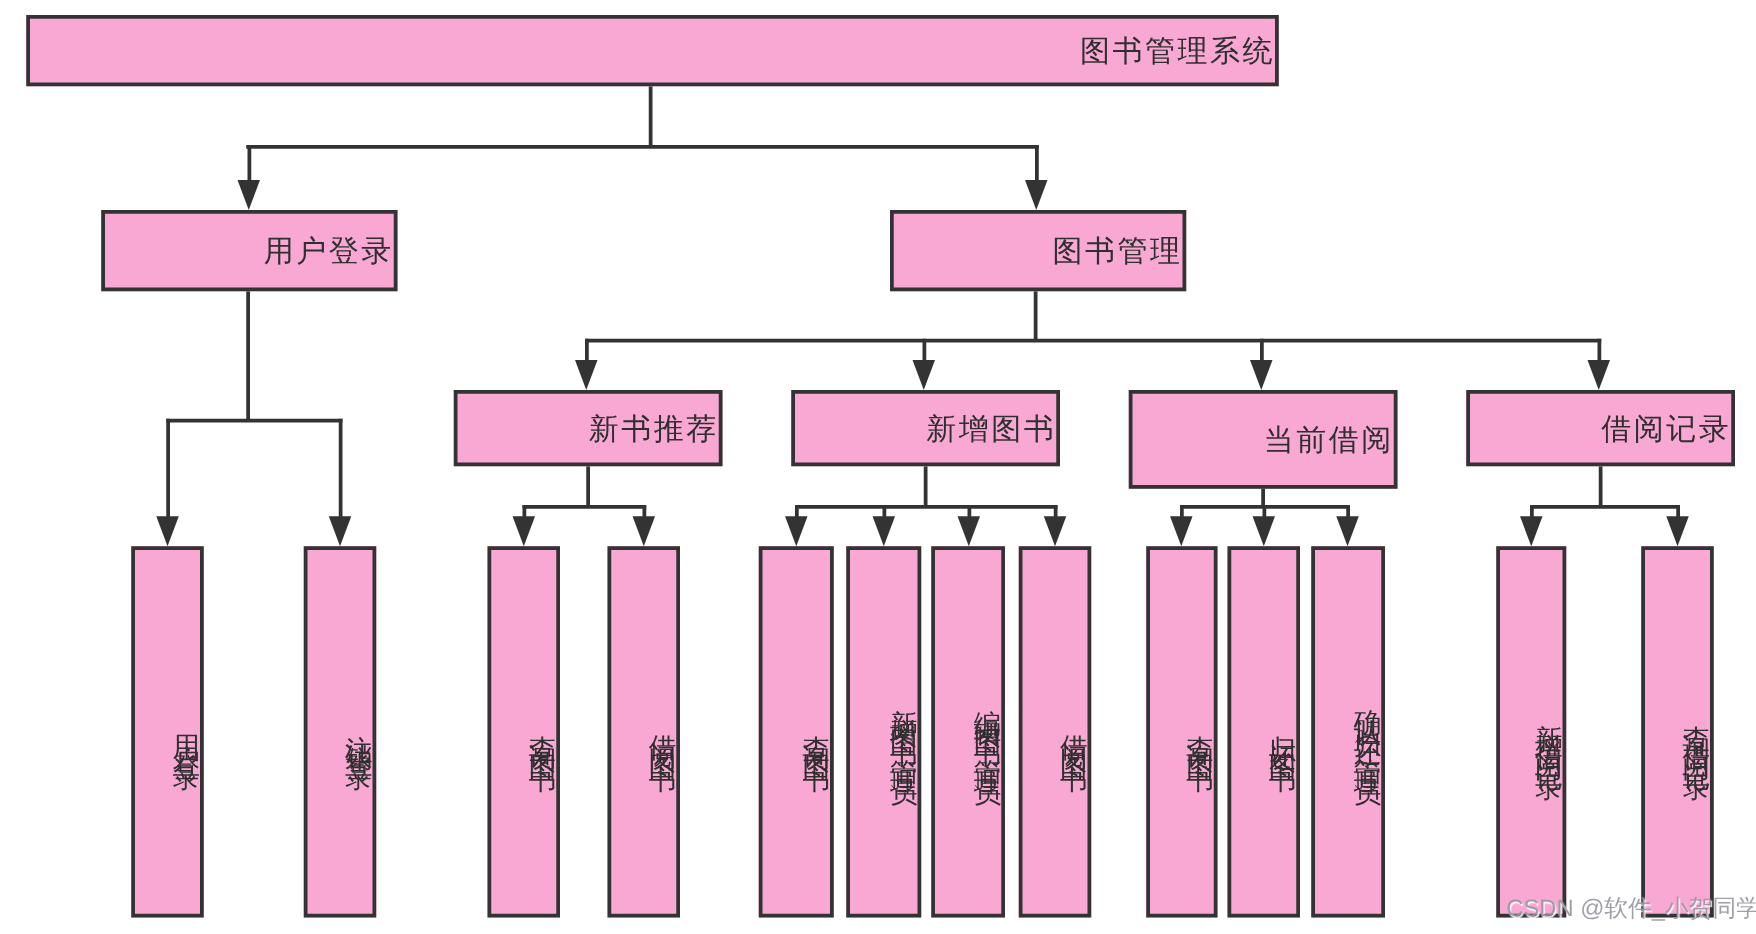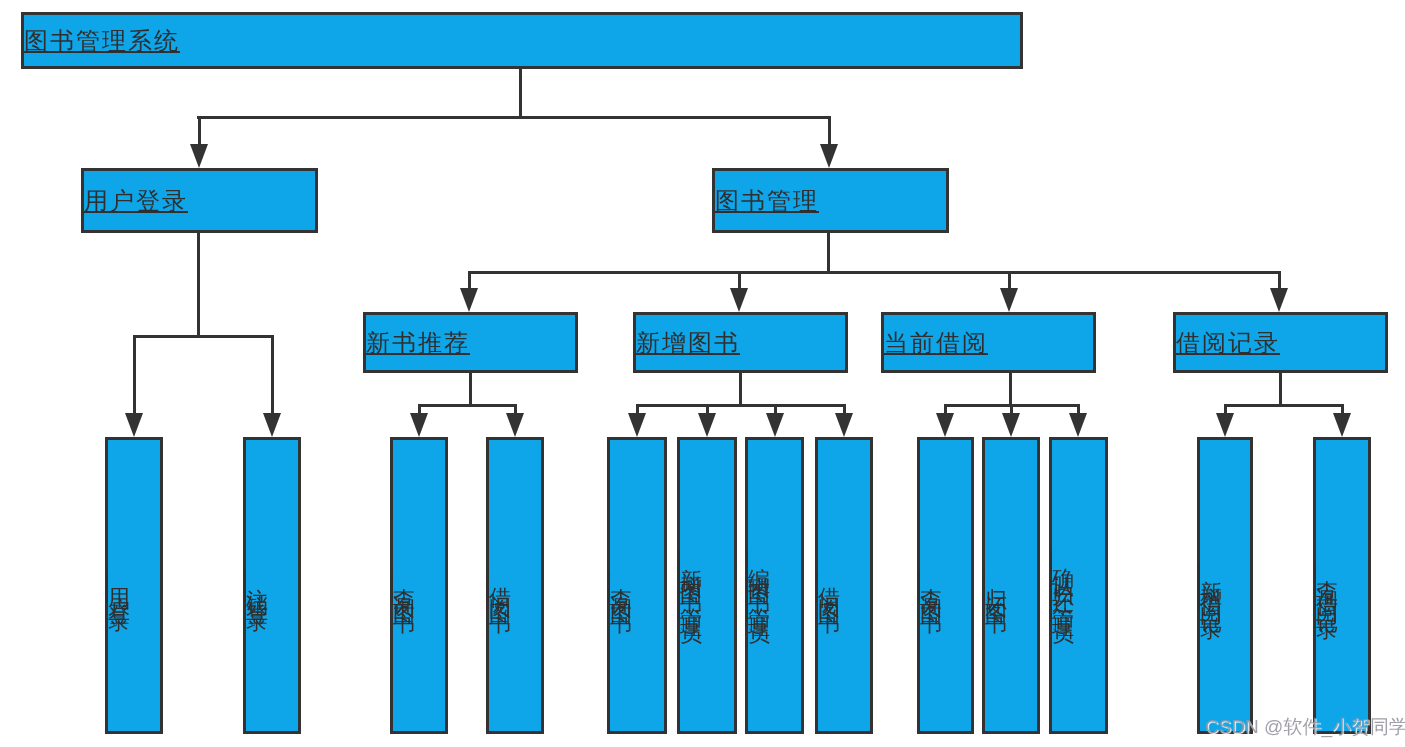--- a/index.html
+++ b/index.html
@@ -8,26 +8,25 @@
     width: 1405px;
     height: 747px;
     background: #ffffff;
     font-family: "Liberation Sans", sans-serif;
     overflow: hidden;
   }
   .box {
     position: absolute;
     box-sizing: border-box;
     border: 3px solid #333333;
-    background: #0ea5e9;
+    background: #f9a8d4;
     display: flex;
     align-items: center;
-    justify-content: flex-start;
+    justify-content: flex-end;
     color: #2f2f2f;
-    text-decoration: underline;
   }
   .hbox { font-size: 24px; letter-spacing: 2px; white-space: nowrap; }
   .leaf span {
     writing-mode: vertical-rl;
     text-orientation: mixed;
     font-size: 22px;
     letter-spacing: 8px;
     line-height: 1;
     color: #2f2f2f;
   }
@@ -125,21 +124,21 @@
   <div class="box hbox" style="left:712px;top:168px;width:237px;height:65px">
     <span>图书管理</span>
   </div>
 
   <div class="box hbox" style="left:363px;top:312px;width:215px;height:61px">
     <span>新书推荐</span>
   </div>
   <div class="box hbox" style="left:633px;top:312px;width:215px;height:61px">
     <span>新增图书</span>
   </div>
-  <div class="box hbox" style="left:881px;top:312px;width:215px;height:61px">
+  <div class="box hbox" style="left:903px;top:312px;width:215px;height:79px">
     <span>当前借阅</span>
   </div>
   <div class="box hbox" style="left:1173px;top:312px;width:215px;height:61px">
     <span>借阅记录</span>
   </div>
 
   <div class="box leaf" style="left:105px;top:437px;width:58px;height:297px">
     <span>用户登录</span>
   </div>
   <div class="box leaf" style="left:243px;top:437px;width:58px;height:297px">

